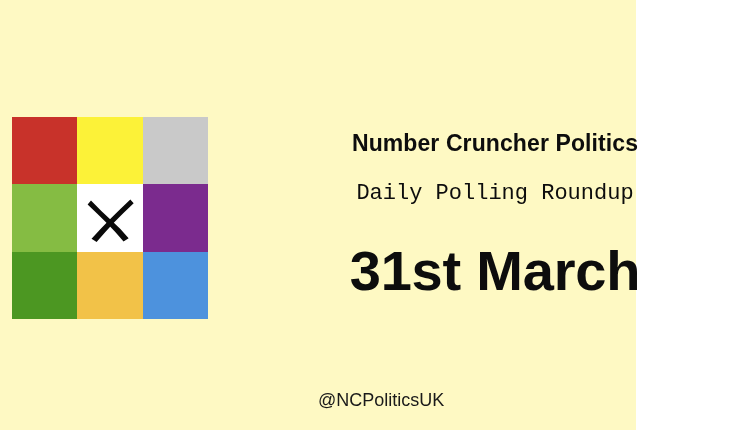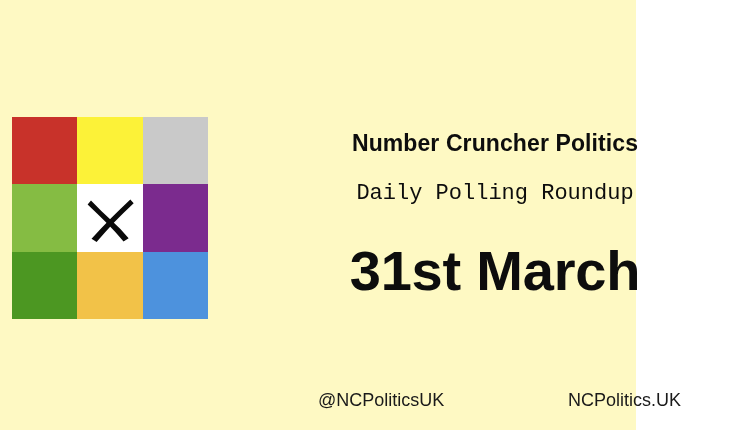--- a/index.html
+++ b/index.html
@@ -146,16 +146,15 @@
   </div>
 
   <div id="textblock">
     <div id="brand-title">Number Cruncher Politics</div>
     <div id="brand-subtitle">Daily Polling Roundup</div>
     <div id="date-line">31st March</div>
   </div>
 
   <div id="footer">
     <div id="footer-handle">@NCPoliticsUK</div>
-    <div id="footer-site">NCPolitics.UK</div>
   </div>
 
 </div>
 
 </body></html>

